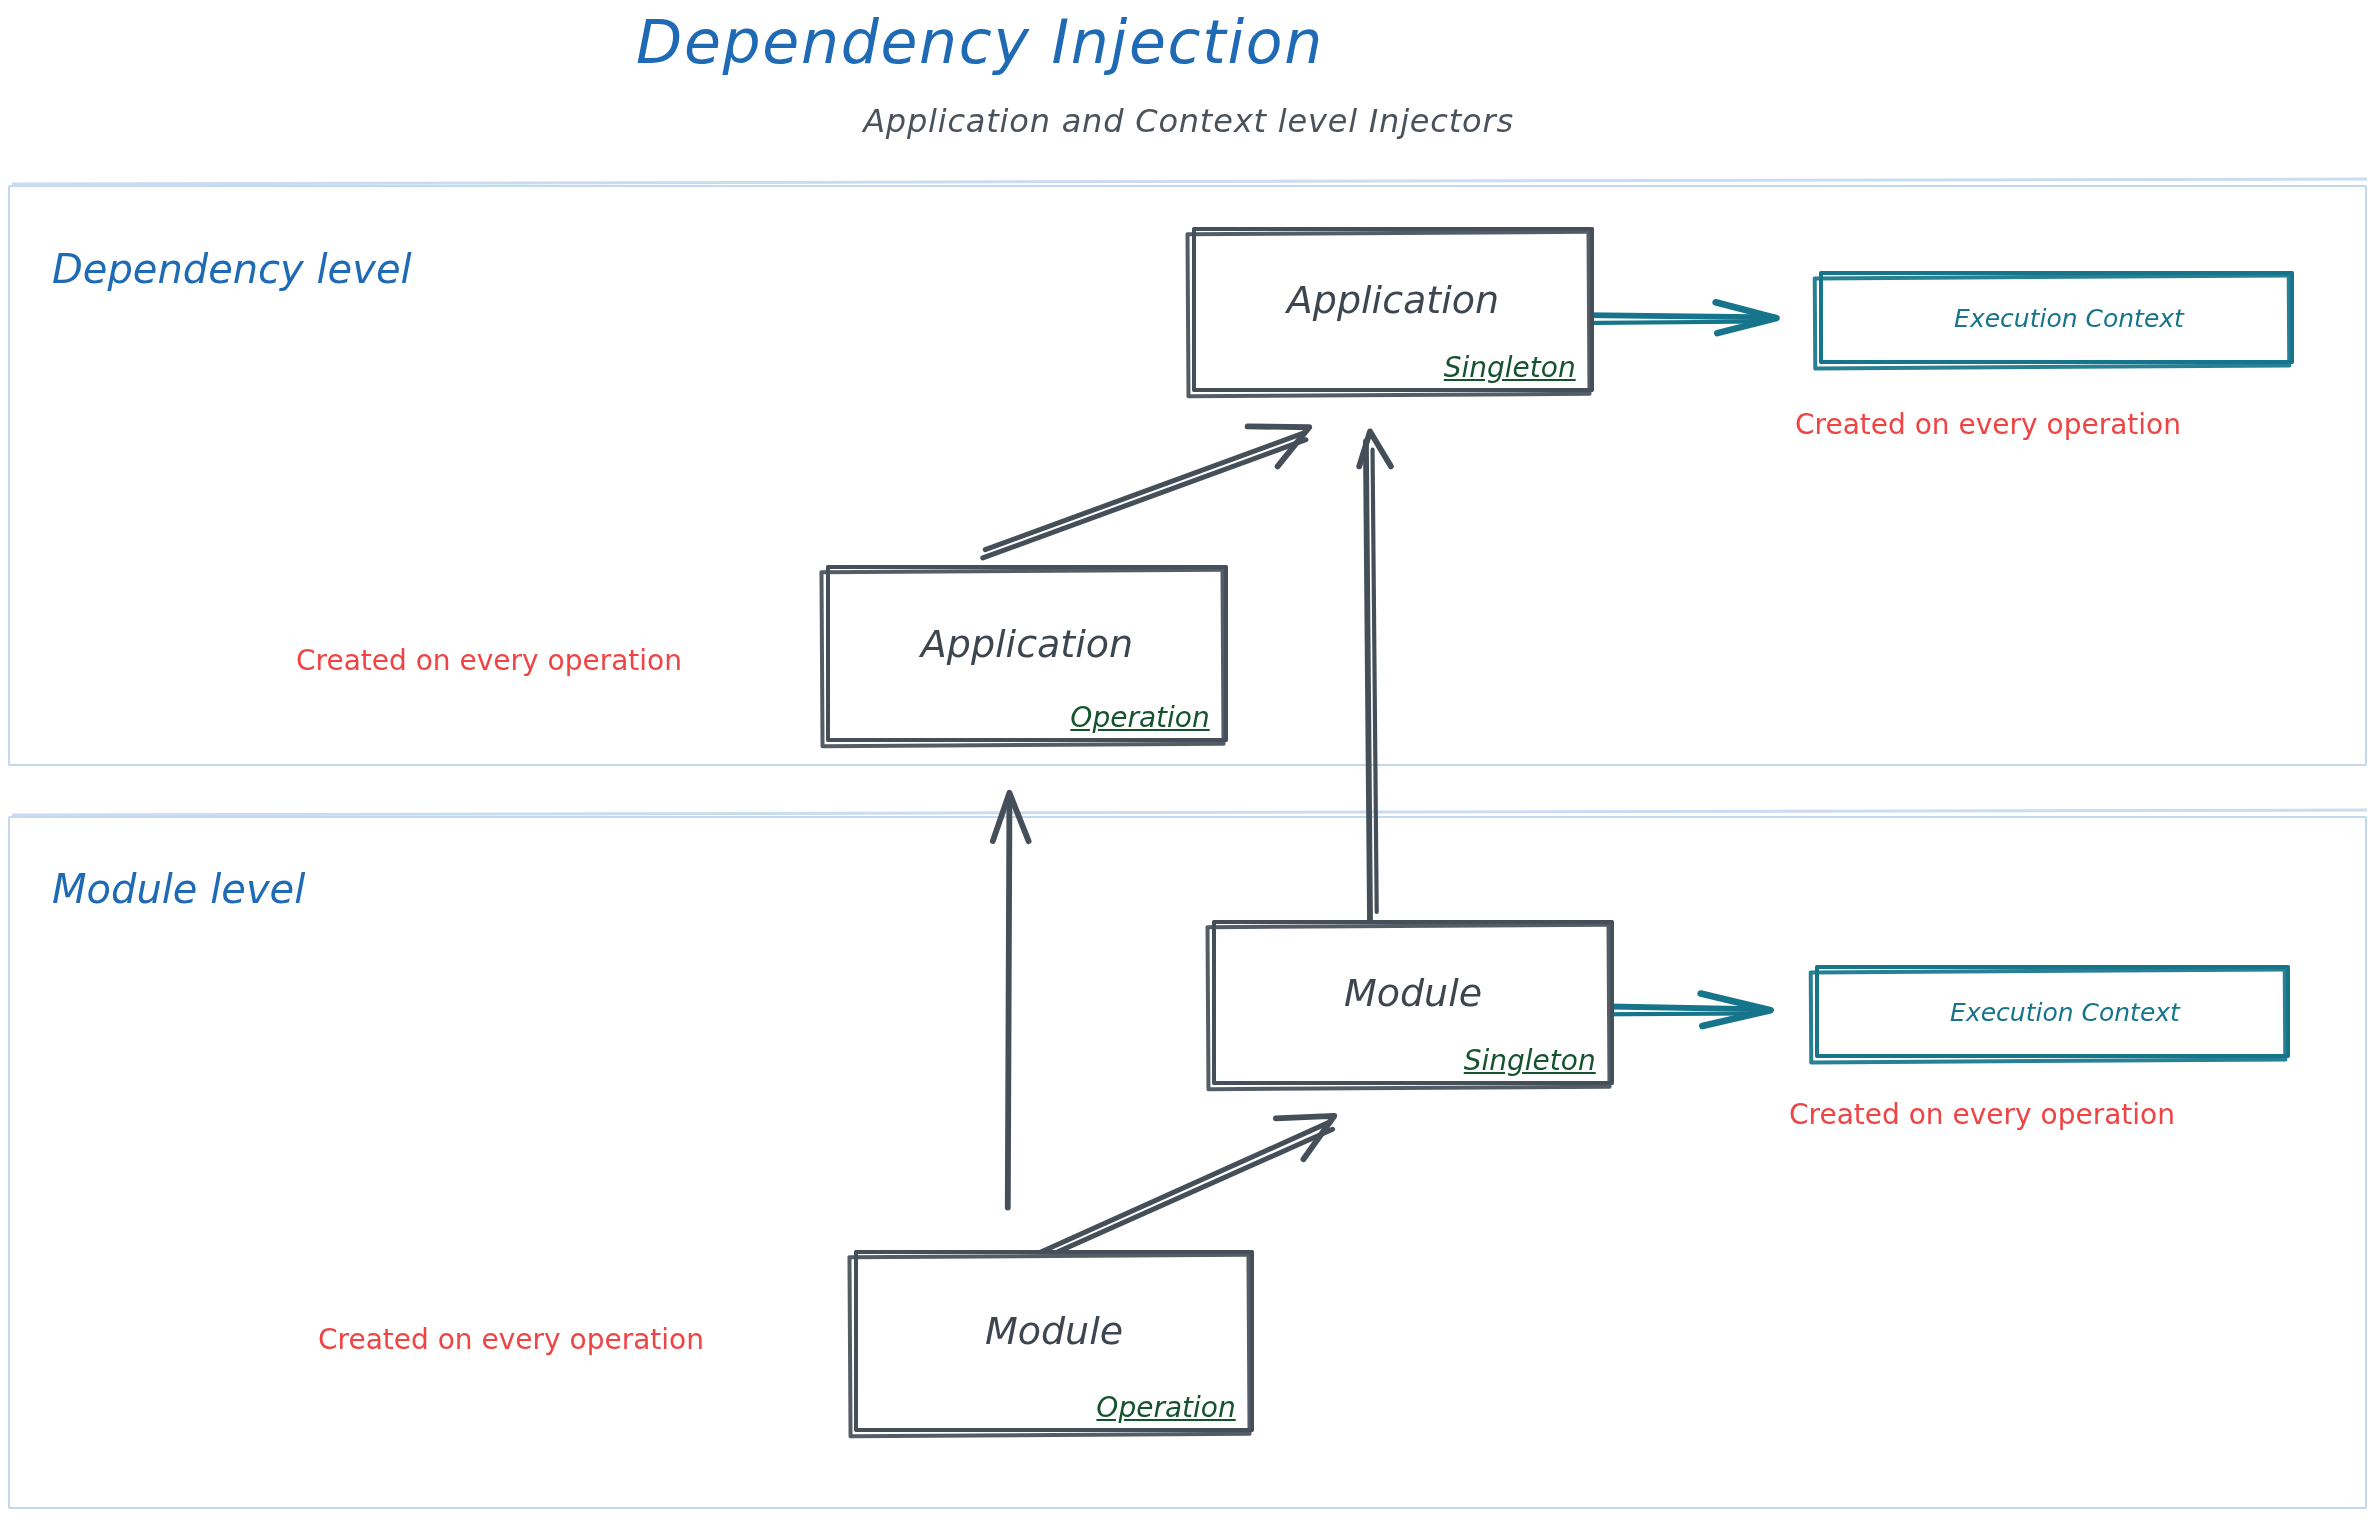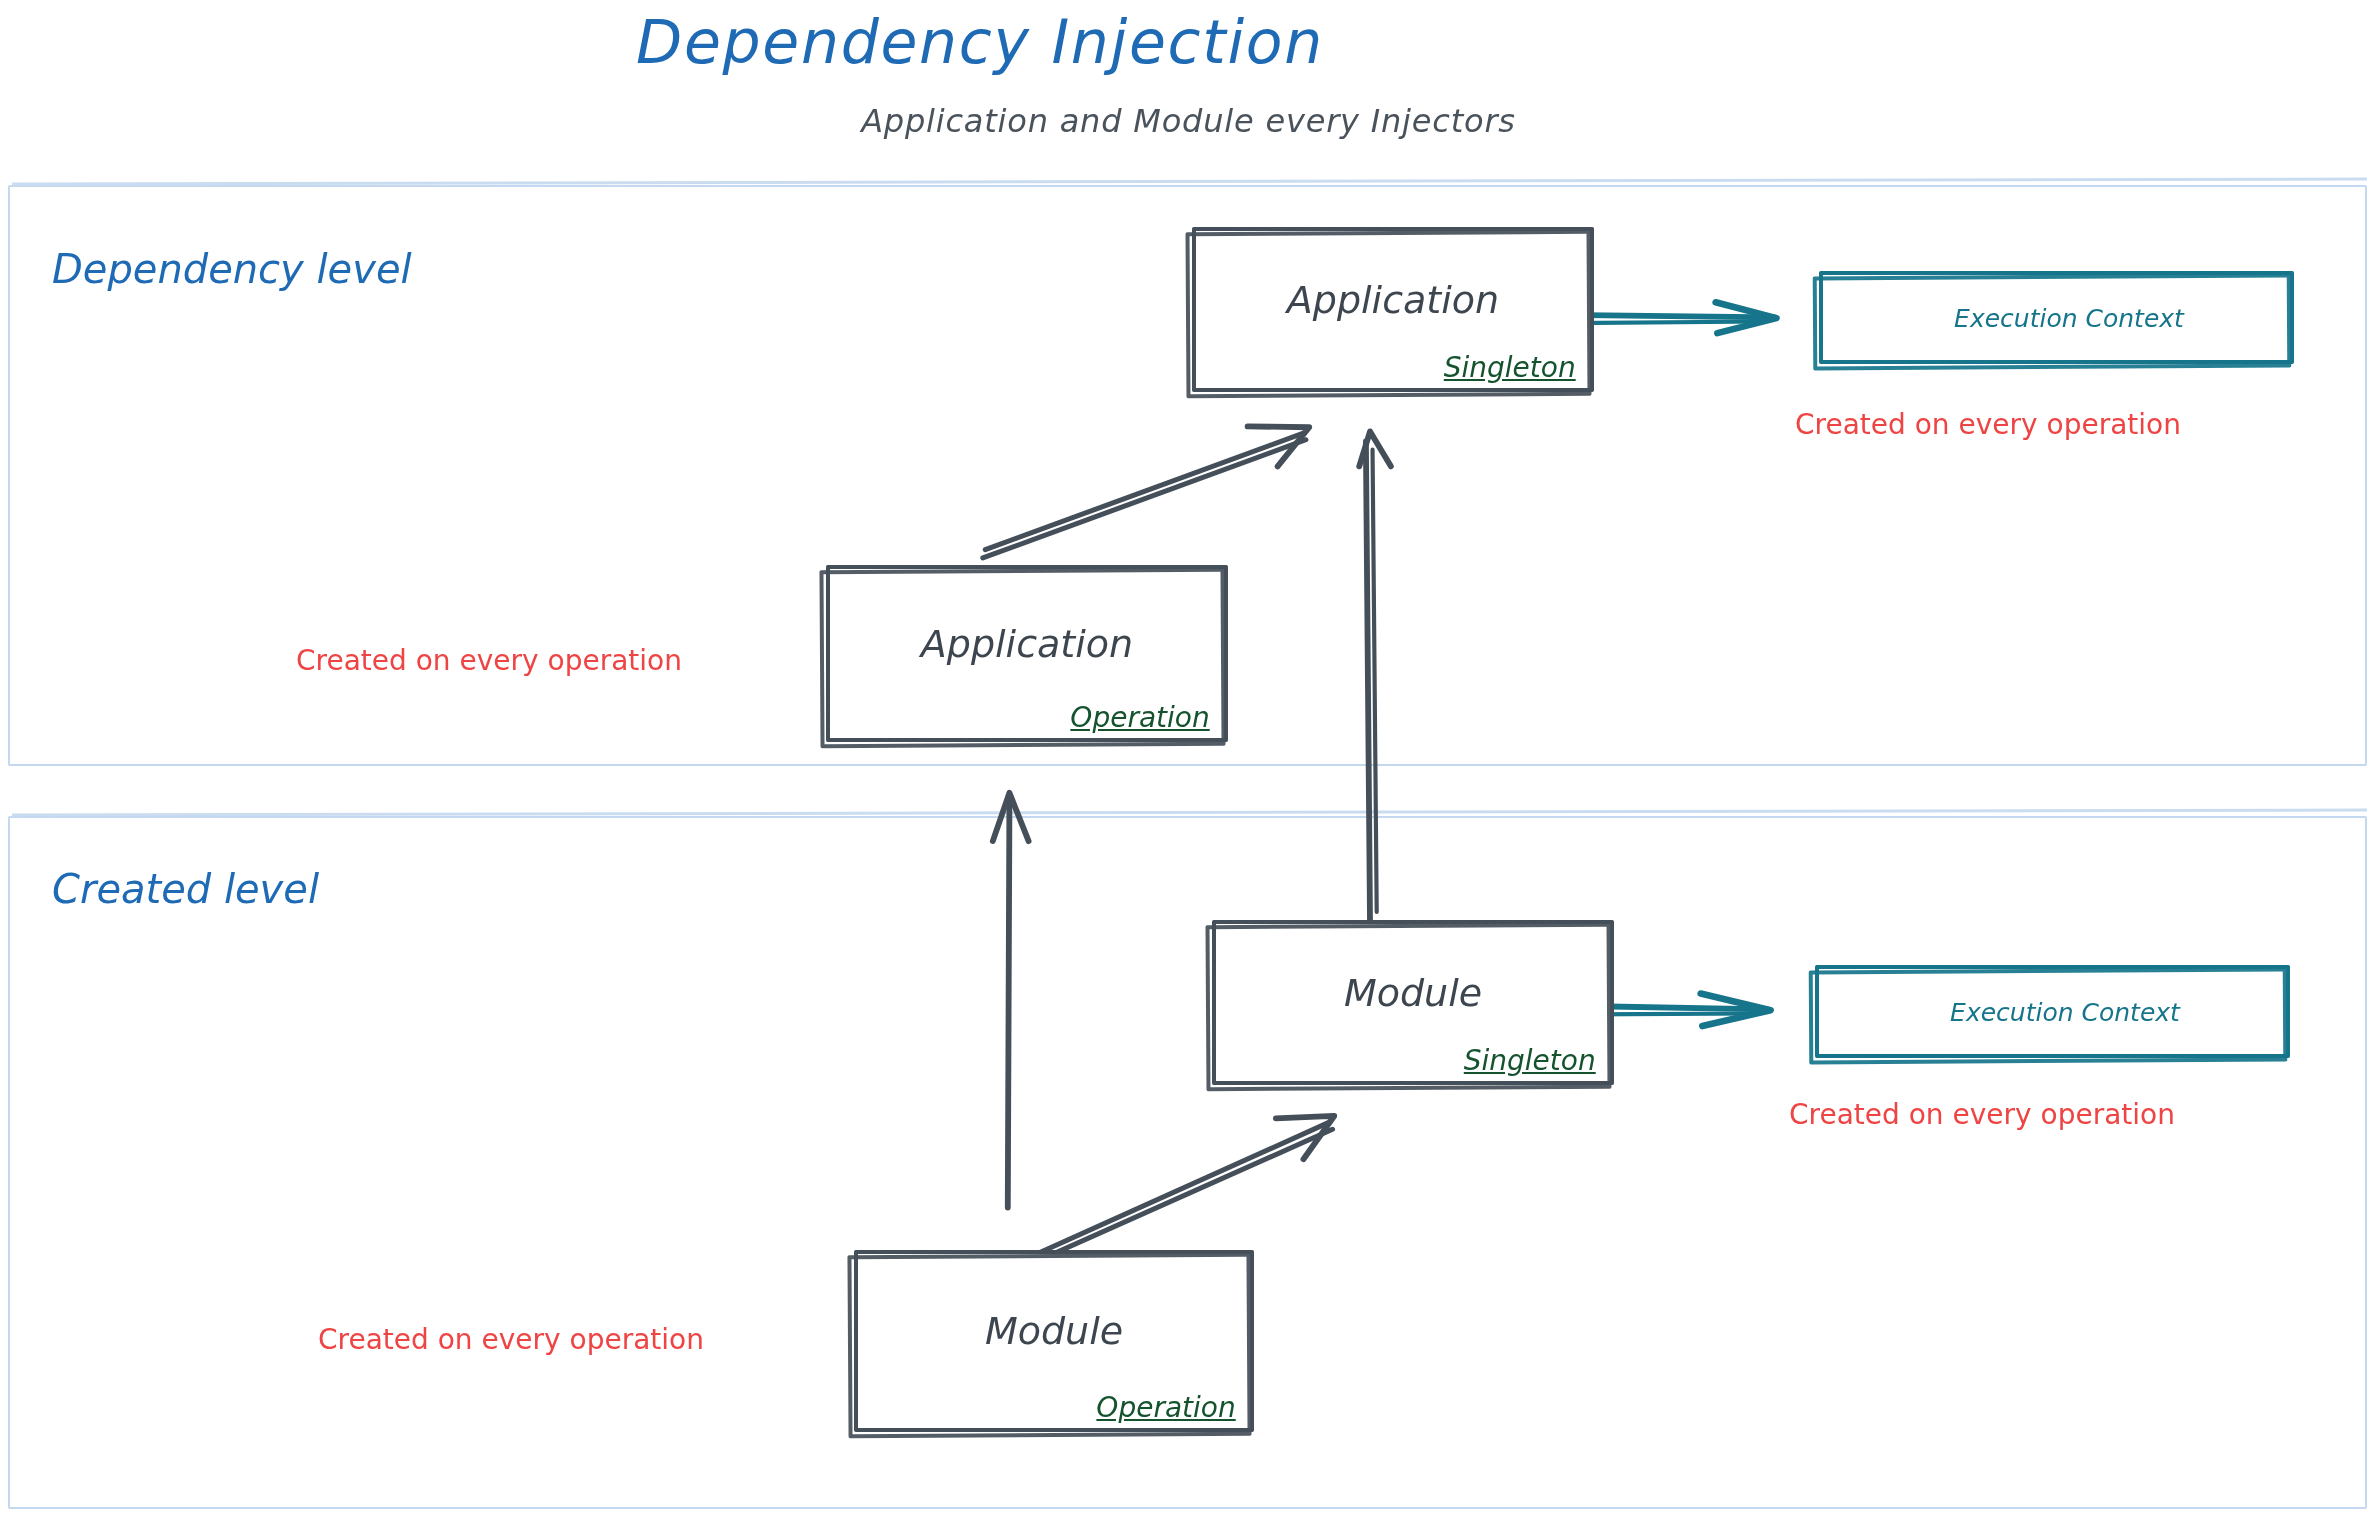--- a/index.html
+++ b/index.html
@@ -137,27 +137,27 @@
     width: 2377px;
     height: 1534px;
     pointer-events: none;
     overflow: visible;
   }
 </style>
 </head>
 <body>
 
 <div class="title">Dependency Injection</div>
-<div class="subtitle">Application and Module every Injectors</div>
+<div class="subtitle">Application and Context level Injectors</div>
 
 <div class="level" style="left:8.3px; top:185px; width:2359px; height:581px;"></div>
 <div class="level-label" style="left:52px; top:246px;">Dependency level</div>
 
 <div class="level" style="left:8.3px; top:816px; width:2359px; height:693px;"></div>
-<div class="level-label" style="left:52px; top:866px;">Created level</div>
+<div class="level-label" style="left:52px; top:866px;">Module level</div>
 
 <svg class="arrow-svg" viewBox="0 0 2854 1842">
 
   <g>
     <path d="M1183 660 L1565 520" stroke="#454f59" stroke-width="6" fill="none" stroke-linecap="round"></path>
     <path d="M1180 670 L1568 528" stroke="#454f59" stroke-width="6" fill="none" stroke-linecap="round"></path>
     <path d="M1498 512 L1572 513 L1534 560" stroke="#454f59" stroke-width="7" fill="none" stroke-linecap="round" stroke-linejoin="round"></path>
   </g>
 
   <g>

